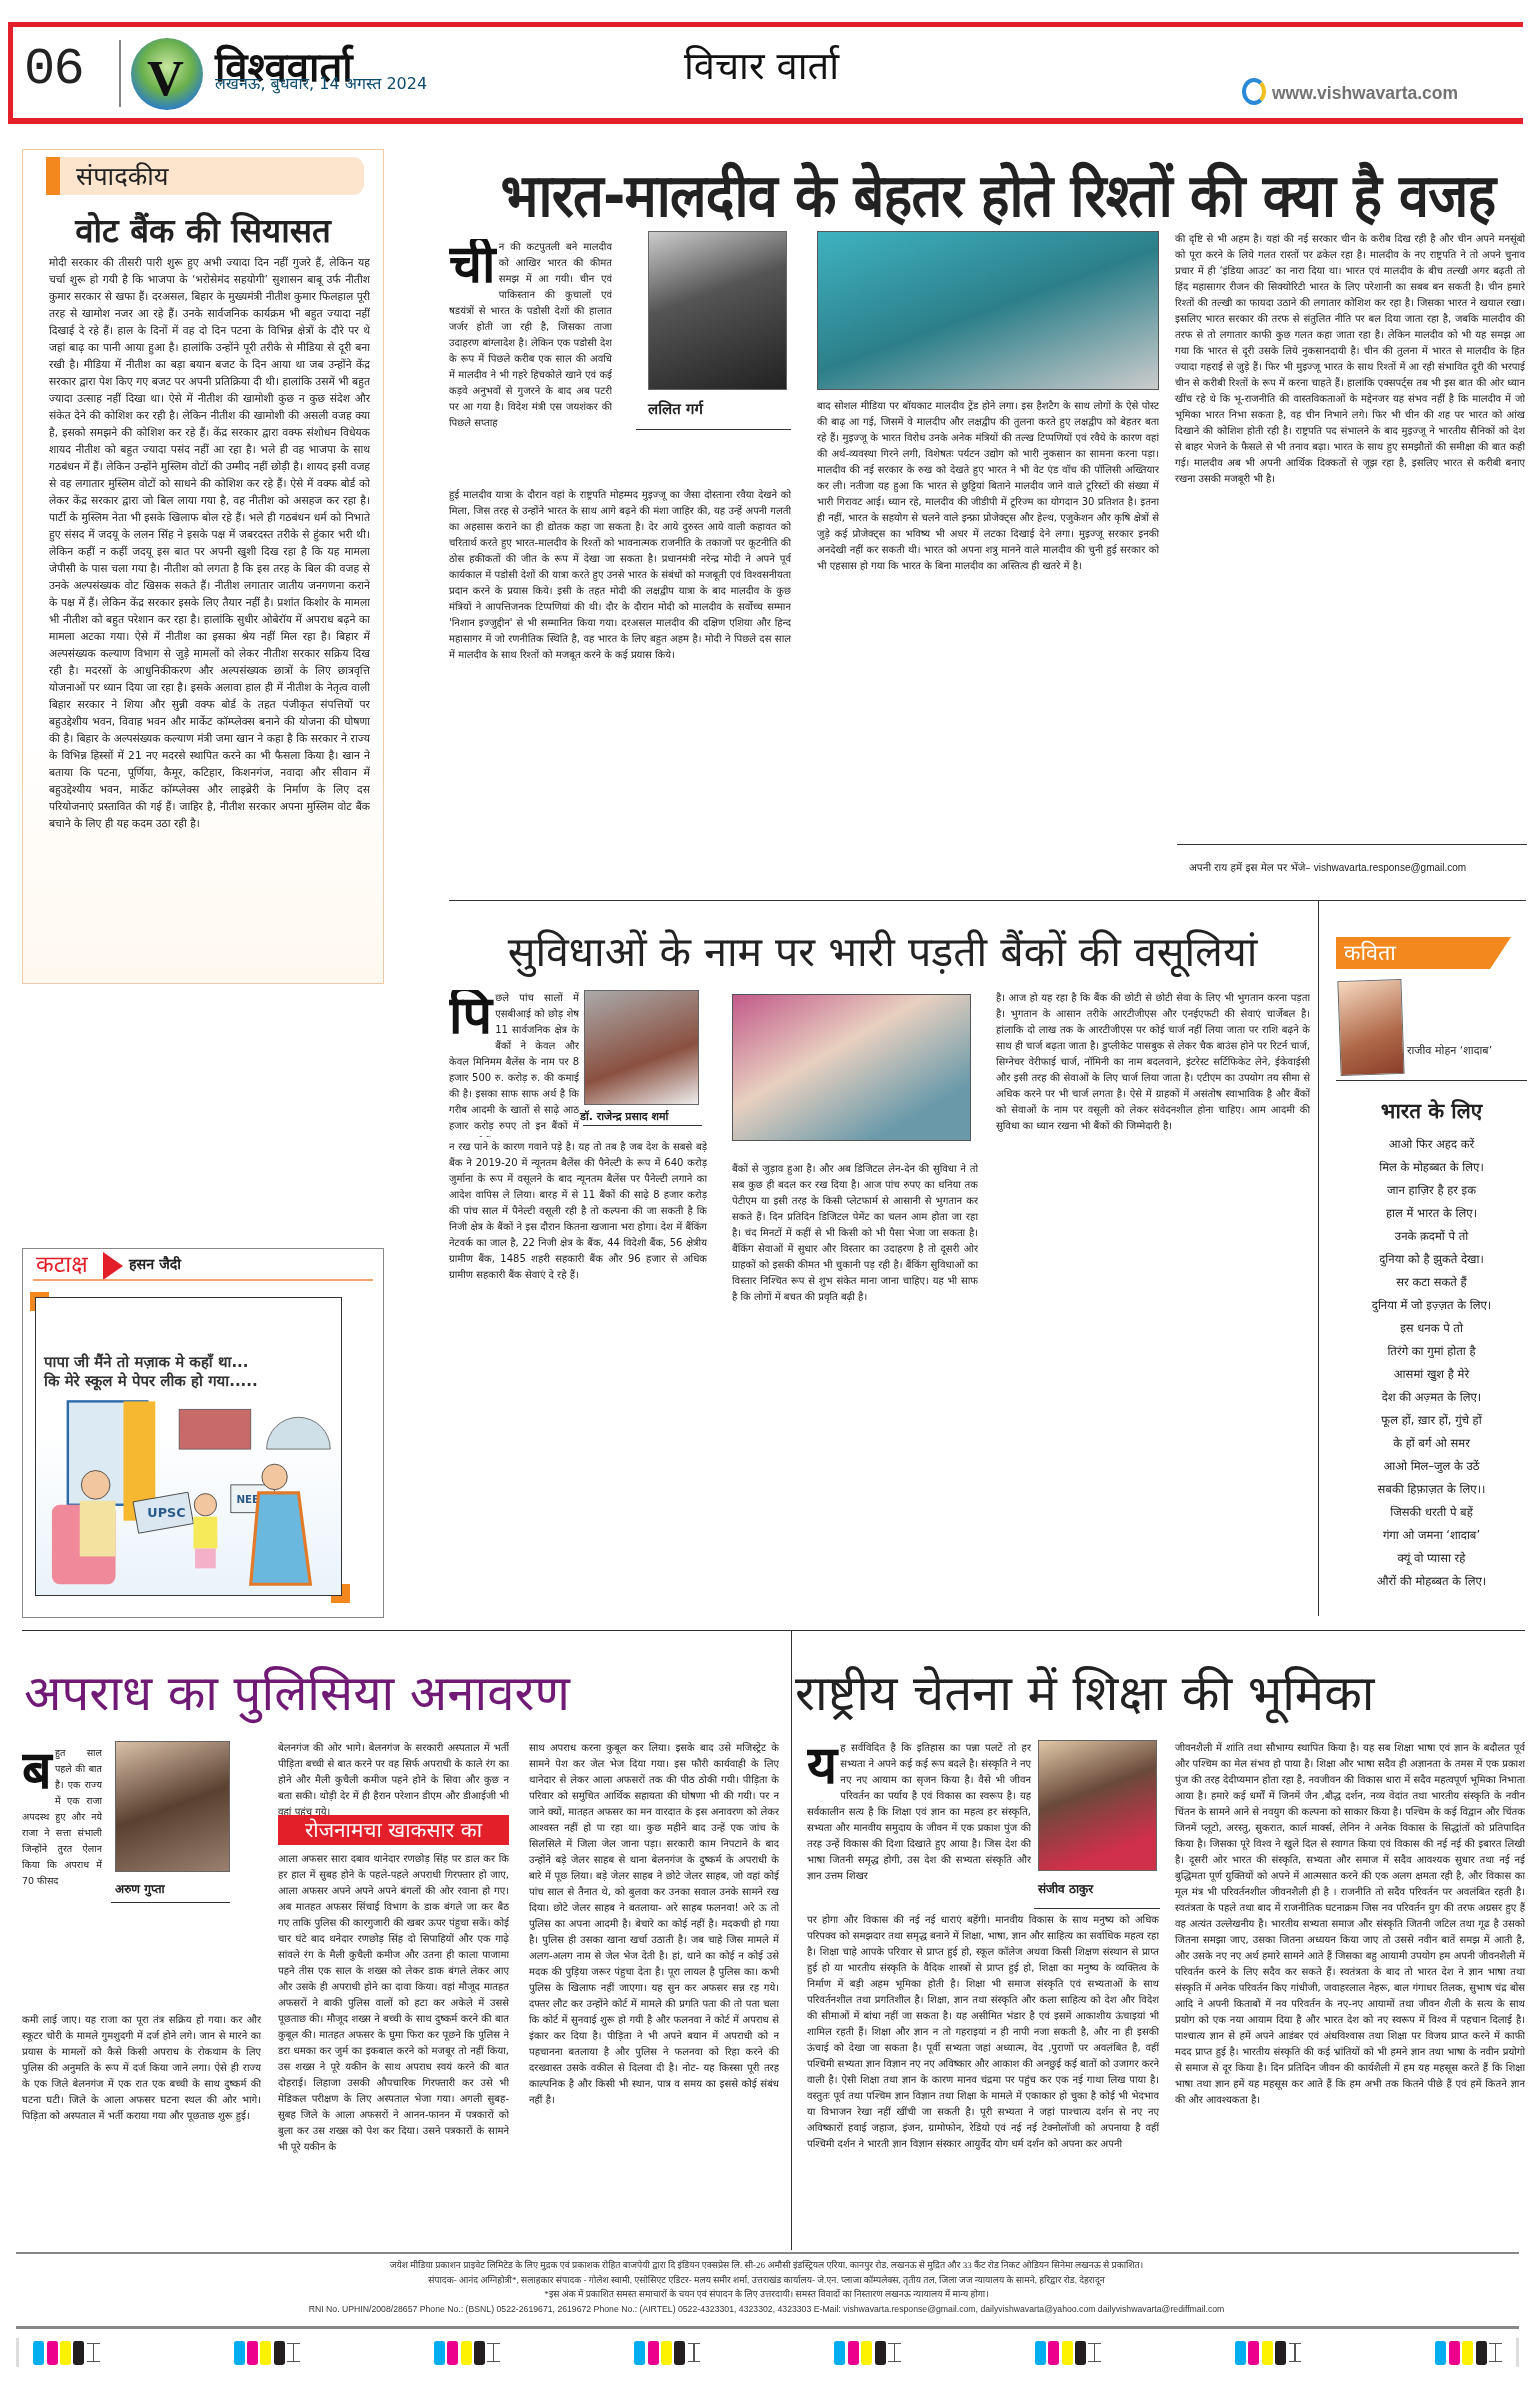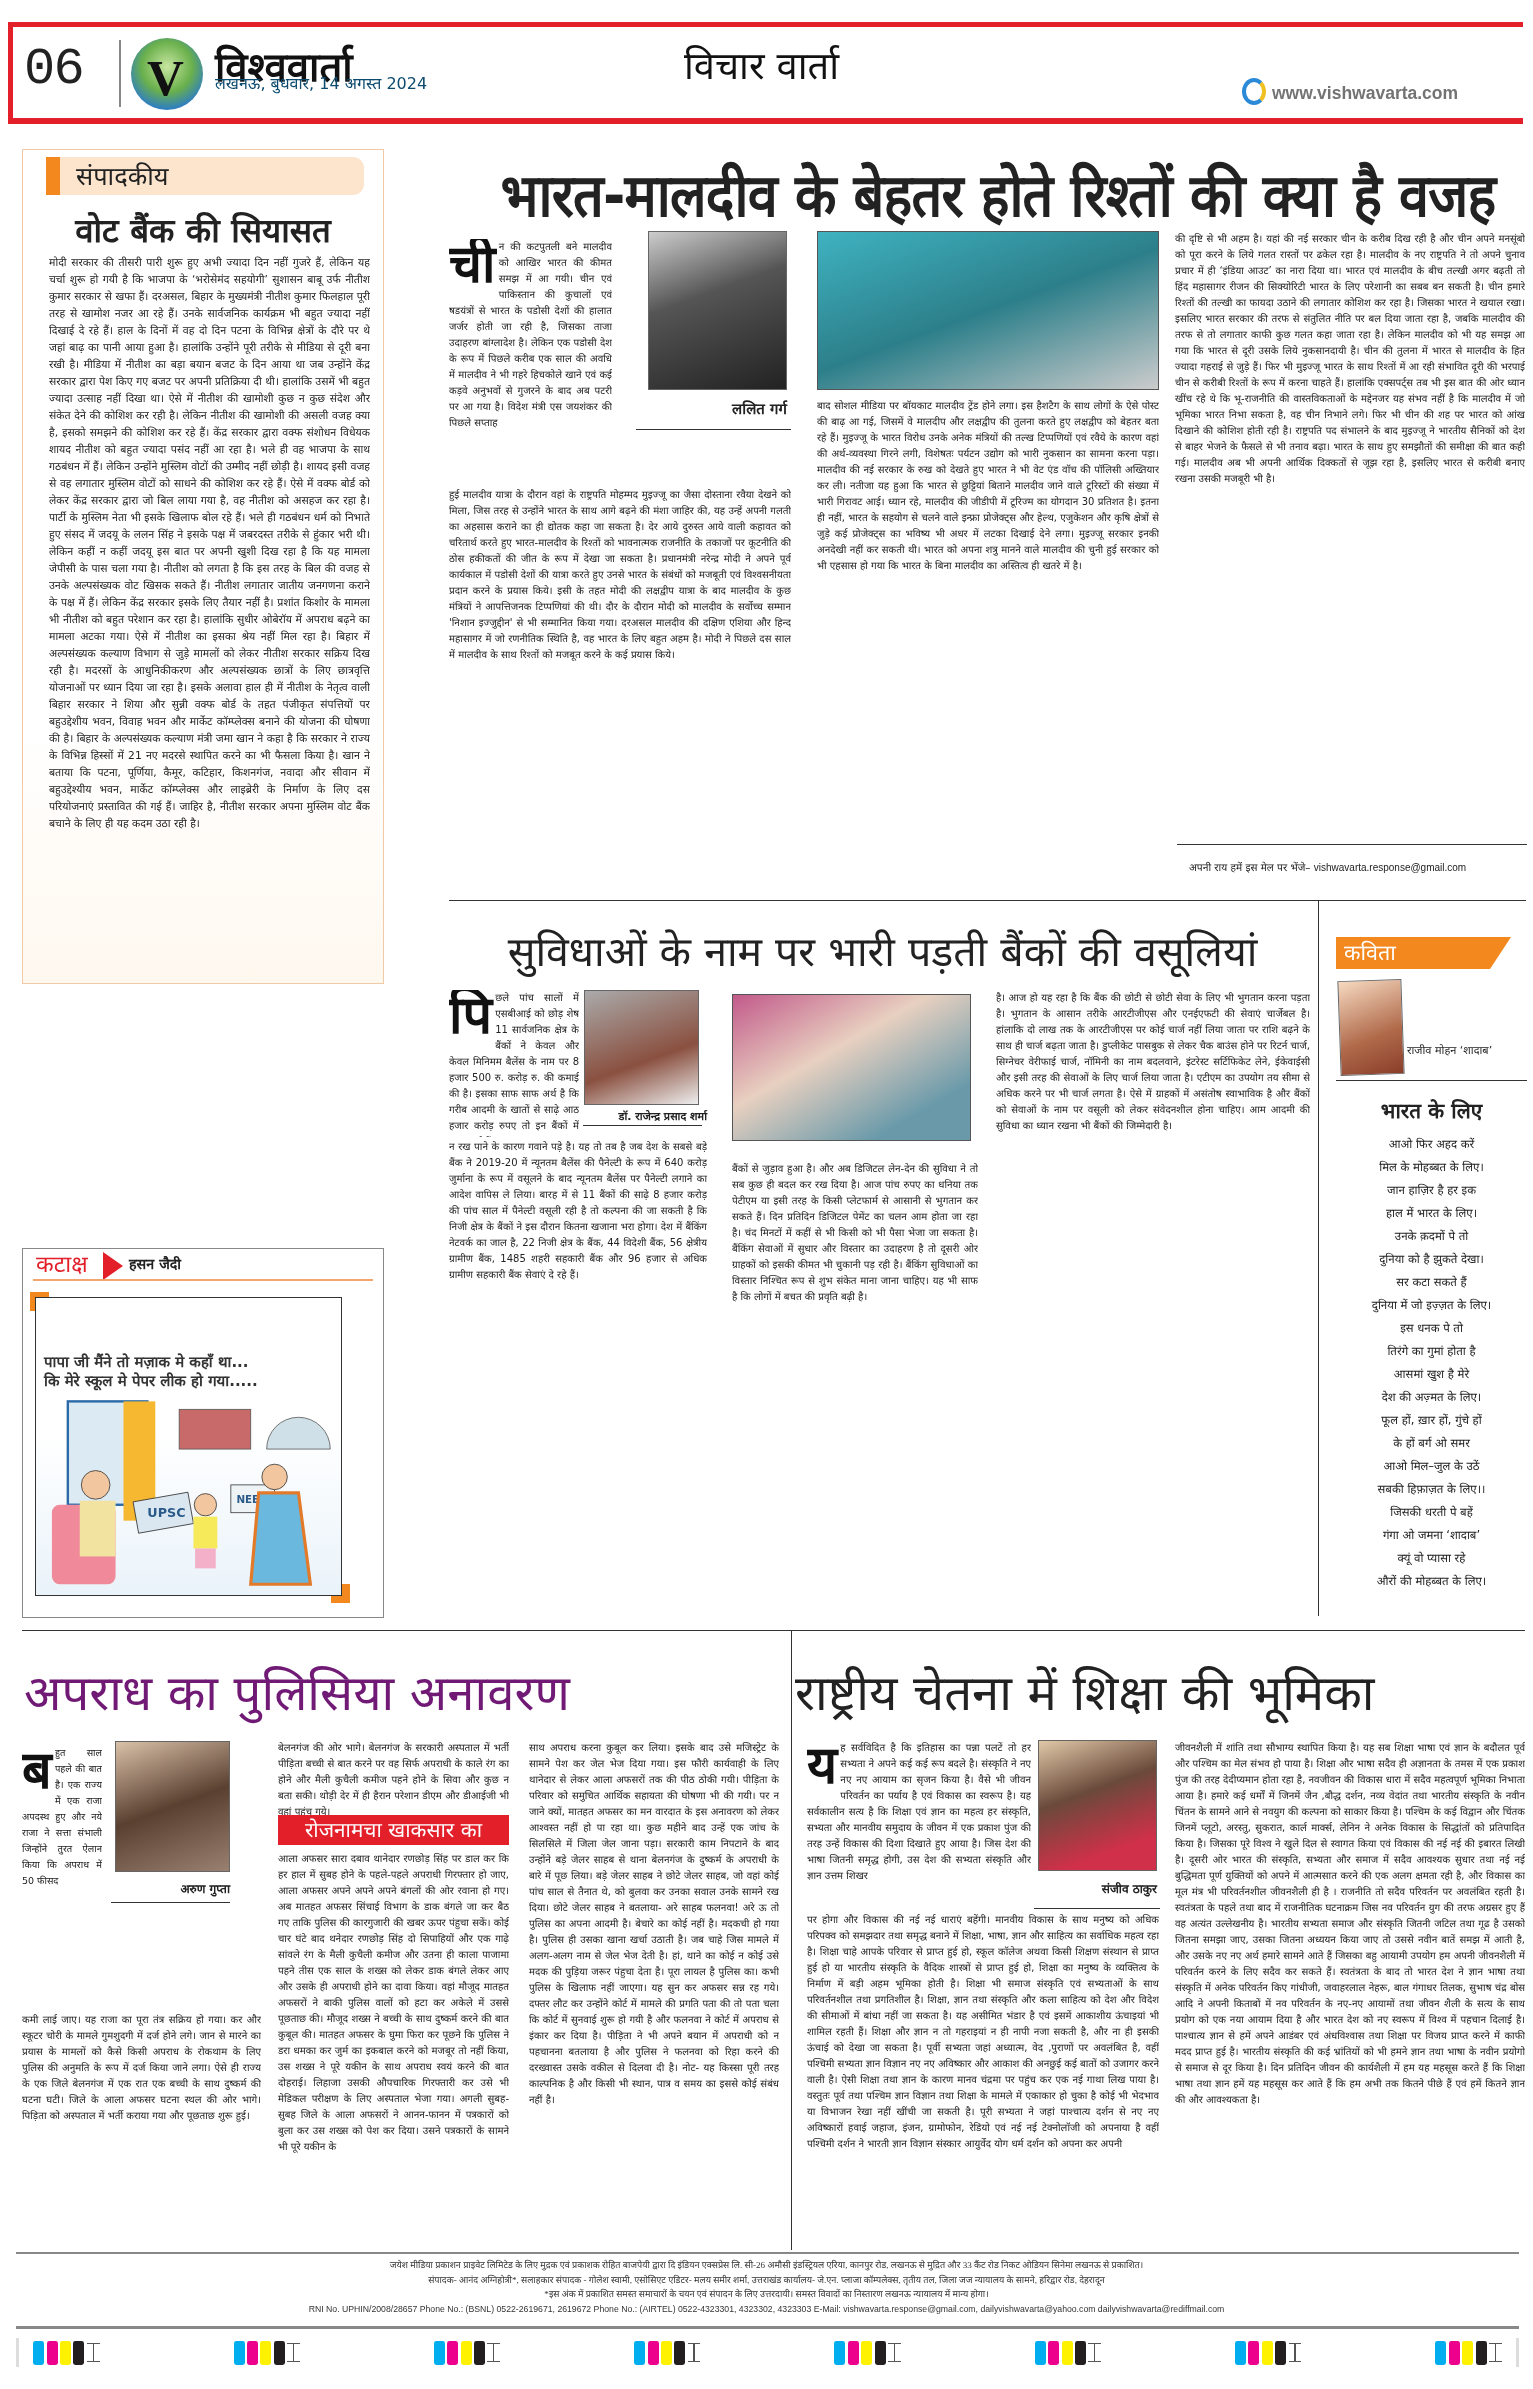--- a/index.html
+++ b/index.html
@@ -24,21 +24,21 @@
 .katak-box{left:22px;top:1248px;width:362px;height:370px;border:1.6px solid #888}
 .katak-label{left:36px;top:1247px;font-size:23px;color:#e3202a;font-weight:normal}
 .katak-arrow{left:103px;top:1252px;width:0;height:0;border-top:14.3px solid transparent;border-bottom:14.3px solid transparent;border-left:20.7px solid #e3202a}
 .katak-author{left:129px;top:1254px;font-size:14.3px;color:#222;font-weight:bold}
 .katak-rule{left:33px;top:1279px;width:340px;height:1.6px;background:#f3a56d}
 .cartoon{left:35px;top:1297px;width:307px;height:299px;border:1.6px solid #333;background:linear-gradient(#fff 45%,#eaf3fa 100%);overflow:hidden}
 .cartoon-caption{left:44px;top:1353px;font-size:15px;font-weight:bold;color:#333;line-height:19px}
 .corner{background:#f3881f;width:19px;height:19px}
 .main-head{left:469px;top:156px;width:1058px;text-align:center;font-size:54px;font-weight:bold;color:#222;letter-spacing:-0.8px;transform:scaleY(1.1)}
 .author-photo{background:linear-gradient(160deg,#ccc 0,#555 40%,#222 100%);border:0.8px solid #666}
-.author-name{font-size:15px;font-weight:bold;text-align:right;color:#222}
+.author-name{font-size:15px;font-weight:bold;text-align:left;color:#222}
 .news-photo{background:linear-gradient(160deg,#3fb2c0 0,#2c7f8a 50%,#ccc 100%);border:0.8px solid #555}
 .dropcap{font-size:52px;font-weight:bold;line-height:51px;float:left;margin-right:3.2px;color:#111}
 .hr{height:1.6px;background:#333}
 .vr{width:1.6px;background:#333}
 .bank-head{left:477px;top:922px;width:811px;text-align:center;font-size:41px;color:#222}
 .kavita-label{left:1336px;top:937px;width:175px;height:32px;background:#f3881f;color:#fff;font-size:21.5px;line-height:32px;padding-left:8px;clip-path:polygon(0 0,100% 0,88% 100%,0 100%)}
 .kavita-photo{left:1339px;top:980px;width:64px;height:95px;background:linear-gradient(160deg,#f6d9c0,#b06a4a 60%,#8a3e2a);border:0.8px solid #666;transform:rotate(-2deg)}
 .kavita-author{left:1407px;top:1042px;font-size:11px;color:#222}
 .kavita-title{left:1336px;top:1096px;width:191px;text-align:center;font-size:20.7px;font-weight:bold}
 .kavita-line{width:191px;text-align:center;font-size:11.5px;line-height:23px;color:#222}
@@ -162,21 +162,21 @@
     <div class="kavita-line">जिसकी धरती पे बहें</div>
     <div class="kavita-line">गंगा ओ जमना ‘शादाब’</div>
     <div class="kavita-line">क्यूं वो प्यासा रहे</div>
     <div class="kavita-line">औरों की मोहब्बत के लिए।</div>
   </div>
 
 <div class="abs hr" style="left:22px;top:1630px;width:1503px;height:0.8px"></div>
 <div class="abs vr" style="left:791px;top:1630px;height:620px;width:0.8px"></div>
 <div class="abs crime-head">अपराध का पुलिसिया अनावरण</div>
 <div class="abs col-text" style="left:22px;top:1745px;width:80px;height:262px;font-size:9.5px">
-  <span class="dropcap">ब</span><span>हुत साल पहले की बात है। एक राज्य में एक राजा अपदस्थ हुए और नये राजा ने सत्ता संभाली जिन्होंने तुरत ऐलान किया कि अपराध में 50 फीसद</span>
+  <span class="dropcap">ब</span><span>हुत साल पहले की बात है। एक राज्य में एक राजा अपदस्थ हुए और नये राजा ने सत्ता संभाली जिन्होंने तुरत ऐलान किया कि अपराध में 70 फीसद</span>
 </div>
 <div class="abs author-photo" style="left:115px;top:1741px;width:115px;height:131px;background:linear-gradient(160deg,#d9c0a8,#5a4030 50%,#9a8070)"></div>
 <div class="abs author-name" style="left:115px;top:1880px;width:115px;font-size:12px">अरुण गुप्ता</div>
 <div class="abs hr" style="left:111px;top:1902px;width:119px;height:0.8px"></div>
 <div class="abs col-text" style="left:22px;top:2012px;width:239px;height:235px">कमी लाई जाए। यह राजा का पूरा तंत्र सक्रिय हो गया। कर और स्कूटर चोरी के मामले गुमशुदगी में दर्ज होने लगे। जान से मारने का प्रयास के मामलों को कैसे किसी अपराध के रोकथाम के लिए पुलिस की अनुमति के रूप में दर्ज किया जाने लगा। ऐसे ही राज्य के एक जिले बेलनगंज में एक रात एक बच्ची के साथ दुष्कर्म की घटना घटी। जिले के आला अफसर घटना स्थल की ओर भागे। पिड़िता को अस्पताल में भर्ती कराया गया और पूछताछ शुरू हुई।</div>
 <div class="abs col-text" style="left:278px;top:1740px;width:231px;height:76px">बेलनगंज की ओर भागे। बेलनगंज के सरकारी अस्पताल में भर्ती पीड़िता बच्ची से बात करने पर वह सिर्फ अपराधी के काले रंग का होने और मैली कुचैली कमीज पहने होने के सिवा और कुछ न बता सकी। थोड़ी देर में ही हैरान परेशान डीएम और डीआईजी भी वहां पहुंच गये।</div>
 <div class="abs sub-banner">रोजनामचा खाकसार का</div>
 <div class="abs col-text" style="left:278px;top:1851px;width:231px;height:398px">आला अफसर सारा दबाव थानेदार रणछोड़ सिंह पर डाल कर कि हर हाल में सुबह होने के पहले-पहले अपराधी गिरफ्तार हो जाए, आला अफसर अपने अपने अपने बंगलों की ओर रवाना हो गए। अब मातहत अफसर सिंचाई विभाग के डाक बंगले जा कर बैठ गए ताकि पुलिस की कारगुजारी की खबर ऊपर पंहुचा सकें। कोई चार घंटे बाद थनेदार रणछोड़ सिंह दो सिपाहियों और एक गाढ़े सांवले रंग के मैली कुचैली कमीज और उतना ही काला पाजामा पहने तीस एक साल के शख्स को लेकर डाक बंगले लेकर आए और उसके ही अपराधी होने का दावा किया। वहां मौजूद मातहत अफसरों ने बाकी पुलिस वालों को हटा कर अकेले में उससे पूछताछ की। मौजूद शख्स ने बच्ची के साथ दुष्कर्म करने की बात कुबूल की। मातहत अफसर के घुमा फिरा कर पूछने कि पुलिस ने डरा धमका कर जुर्म का इकबाल करने को मजबूर तो नहीं किया, उस शख्स ने पूरे यकीन के साथ अपराध स्वयं करने की बात दोहराई। लिहाजा उसकी औपचारिक गिरफ्तारी कर उसे भी मेडिकल परीक्षण के लिए अस्पताल भेजा गया। अगली सुबह-सुबह जिले के आला अफसरों ने आनन-फानन में पत्रकारों को बुला कर उस शख्स को पेश कर दिया। उसने पत्रकारों के सामने भी पूरे यकीन के</div>
 <div class="abs col-text" style="left:529px;top:1740px;width:250px;height:509px">साथ अपराध करना कुबूल कर लिया। इसके बाद उसे मजिस्ट्रेट के सामने पेश कर जेल भेज दिया गया। इस फौरी कार्यवाही के लिए थानेदार से लेकर आला अफसरों तक की पीठ ठोकी गयी। पीड़िता के परिवार को समुचित आर्थिक सहायता की घोषणा भी की गयी। पर न जाने क्यों, मातहत अफसर का मन वारदात के इस अनावरण को लेकर आश्वस्त नहीं हो पा रहा था। कुछ महीने बाद उन्हें एक जांच के सिलसिले में जिला जेल जाना पड़ा। सरकारी काम निपटाने के बाद उन्होंने बड़े जेलर साहब से थाना बेलनगंज के दुष्कर्म के अपराधी के बारे में पूछ लिया। बड़े जेलर साहब ने छोटे जेलर साहब, जो वहां कोई पांच साल से तैनात थे, को बुलवा कर उनका सवाल उनके सामने रख दिया। छोटे जेलर साहब ने बतलाया- अरे साहब फलनवा! अरे ऊ तो पुलिस का अपना आदमी है। बेचारे का कोई नहीं है। मदकची हो गया है। पुलिस ही उसका खाना खर्चा उठाती है। जब चाहे जिस मामले में अलग-अलग नाम से जेल भेज देती है। हां, थाने का कोई न कोई उसे मदक की पुड़िया जरूर पंहुचा देता है। पूरा लायल है पुलिस का। कभी पुलिस के खिलाफ नहीं जाएगा। यह सुन कर अफसर सन्न रह गये। दफ्तर लौट कर उन्होंने कोर्ट में मामले की प्रगति पता की तो पता चला कि कोर्ट में सुनवाई शुरू हो गयी है और फलनवा ने कोर्ट में अपराध से इंकार कर दिया है। पीड़िता ने भी अपने बयान में अपराधी को न पहचानना बतलाया है और पुलिस ने फलनवा को रिहा करने की दरख्वास्त उसके वकील से दिलवा दी है। नोट- यह किस्सा पूरी तरह काल्पनिक है और किसी भी स्थान, पात्र व समय का इससे कोई संबंध नहीं है।</div>
 

